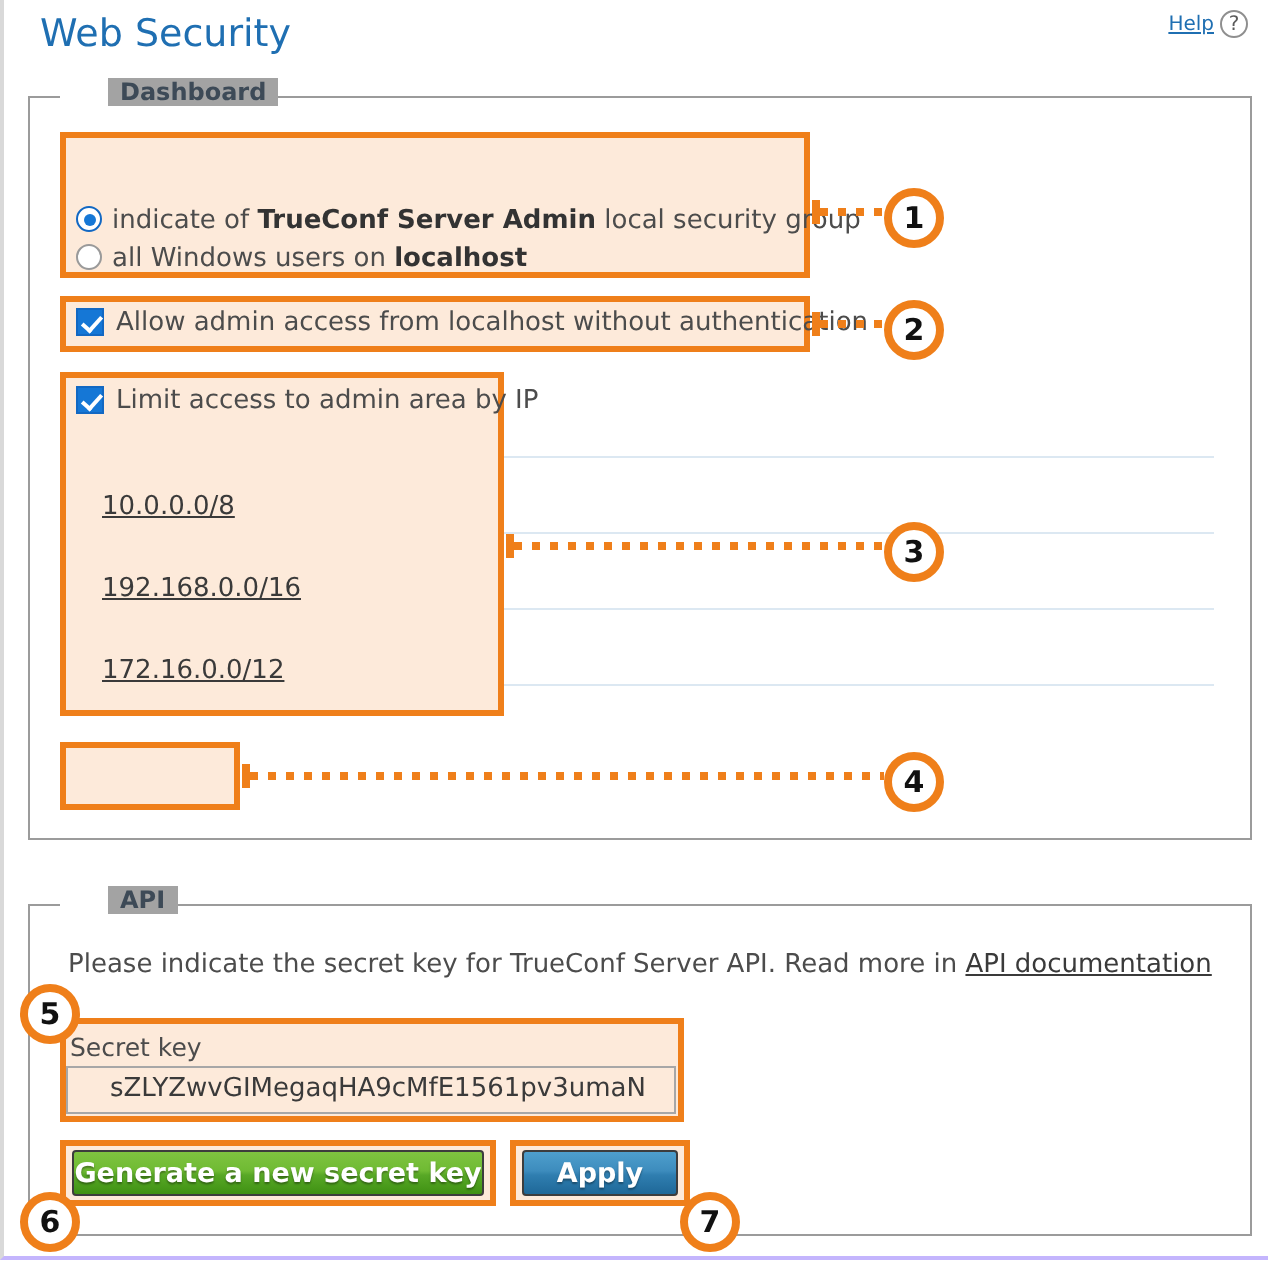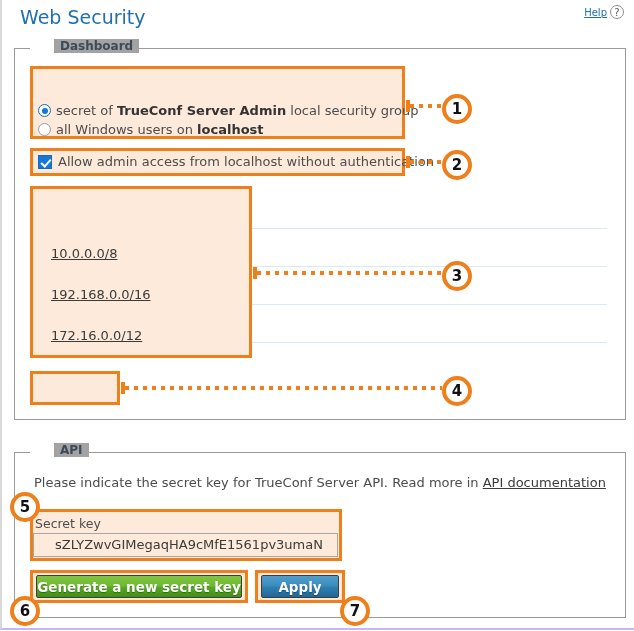--- a/index.html
+++ b/index.html
@@ -287,21 +287,21 @@
   <div class="fieldset" id="fs-dashboard">
     <div class="fs-top-left"></div>
     <div class="fs-top-right" style="width:490px;"></div>
     <div class="fs-legend">Dashboard</div>
   </div>
 
   <div class="hl" style="left:28px; top:66px; width:375px; height:73px;"></div>
 
 
   <div style="position:absolute; left:36px; top:103px; z-index:7;">
-    <span class="radio on"></span><span class="lbl"><span>secret of </span><b>TrueConf Server Admin</b><span> local security group</span></span>
+    <span class="radio on"></span><span class="lbl"><span>indicate of </span><b>TrueConf Server Admin</b><span> local security group</span></span>
   </div>
 
   <div style="position:absolute; left:36px; top:122px; z-index:7;">
     <span class="radio off"></span><span class="lbl"><span>all Windows users on </span><b>localhost</b></span>
   </div>
 
   <div class="hl" style="left:28px; top:148px; width:375px; height:28px;"></div>
   <div style="position:absolute; left:36px; top:154px; z-index:7;">
     <span class="cbx"></span><span class="lbl">Allow admin access from localhost without authentication</span>
   </div>
@@ -320,20 +320,23 @@
       </tr>
       <tr>
         <td>
           <span class="ip-link">172.16.0.0/12</span>
         </td>
       </tr>
     </tbody>
   </table>
 
   <div class="hl" style="left:28px; top:186px; width:222px; height:172px;"></div>
+  <div style="position:absolute; left:36px; top:193px; z-index:7;">
+    <span class="cbx"></span><span class="lbl">Limit access to admin area by IP</span>
+  </div>
 
   <div style="position:absolute; left:49px; top:246px; z-index:8;">
     <span class="ip-link">10.0.0.0/8</span>
   </div>
   <div style="position:absolute; left:49px; top:287px; z-index:8;">
     <span class="ip-link">192.168.0.0/16</span>
   </div>
   <div style="position:absolute; left:49px; top:328px; z-index:8;">
     <span class="ip-link">172.16.0.0/12</span>
   </div>

